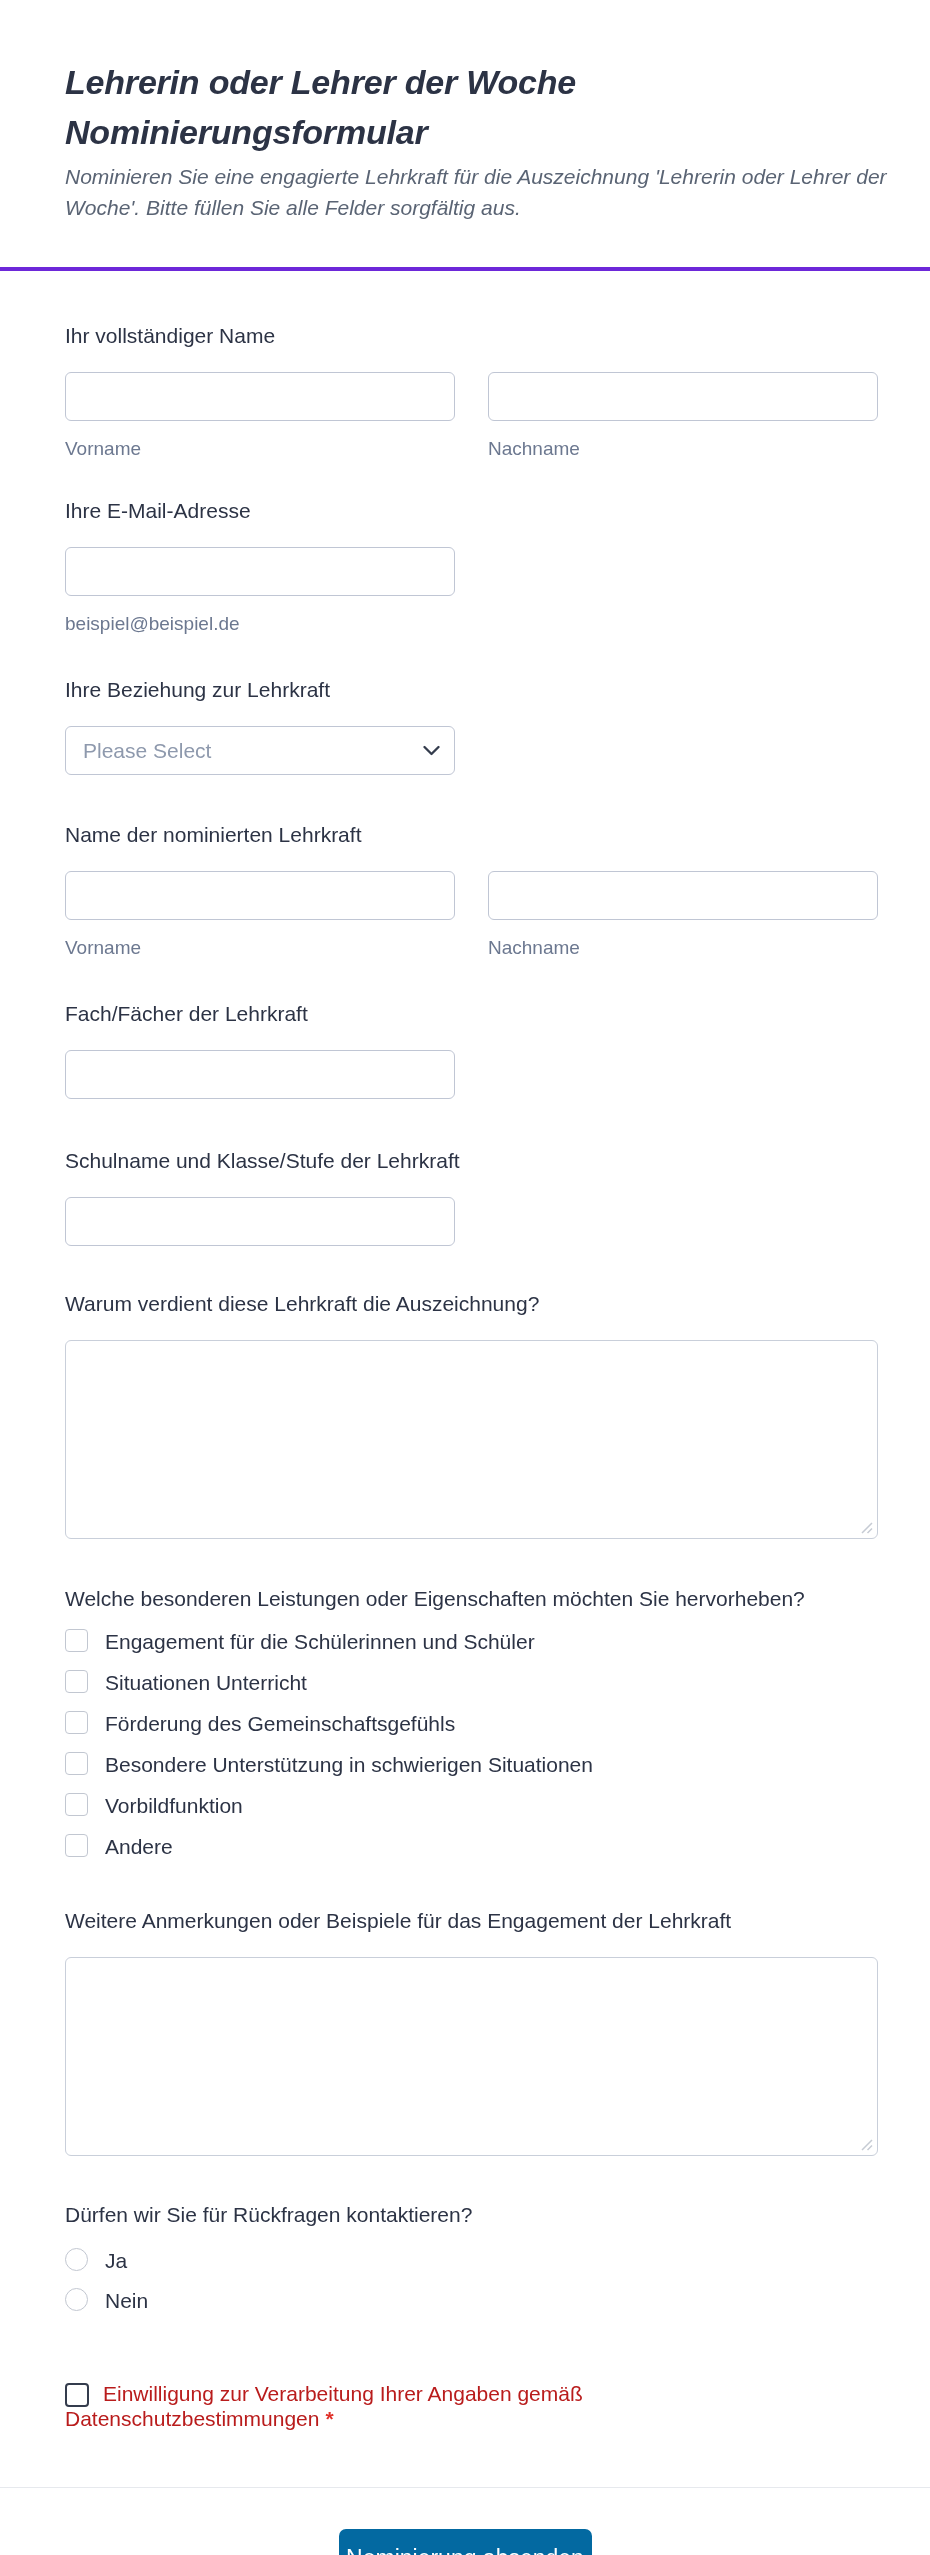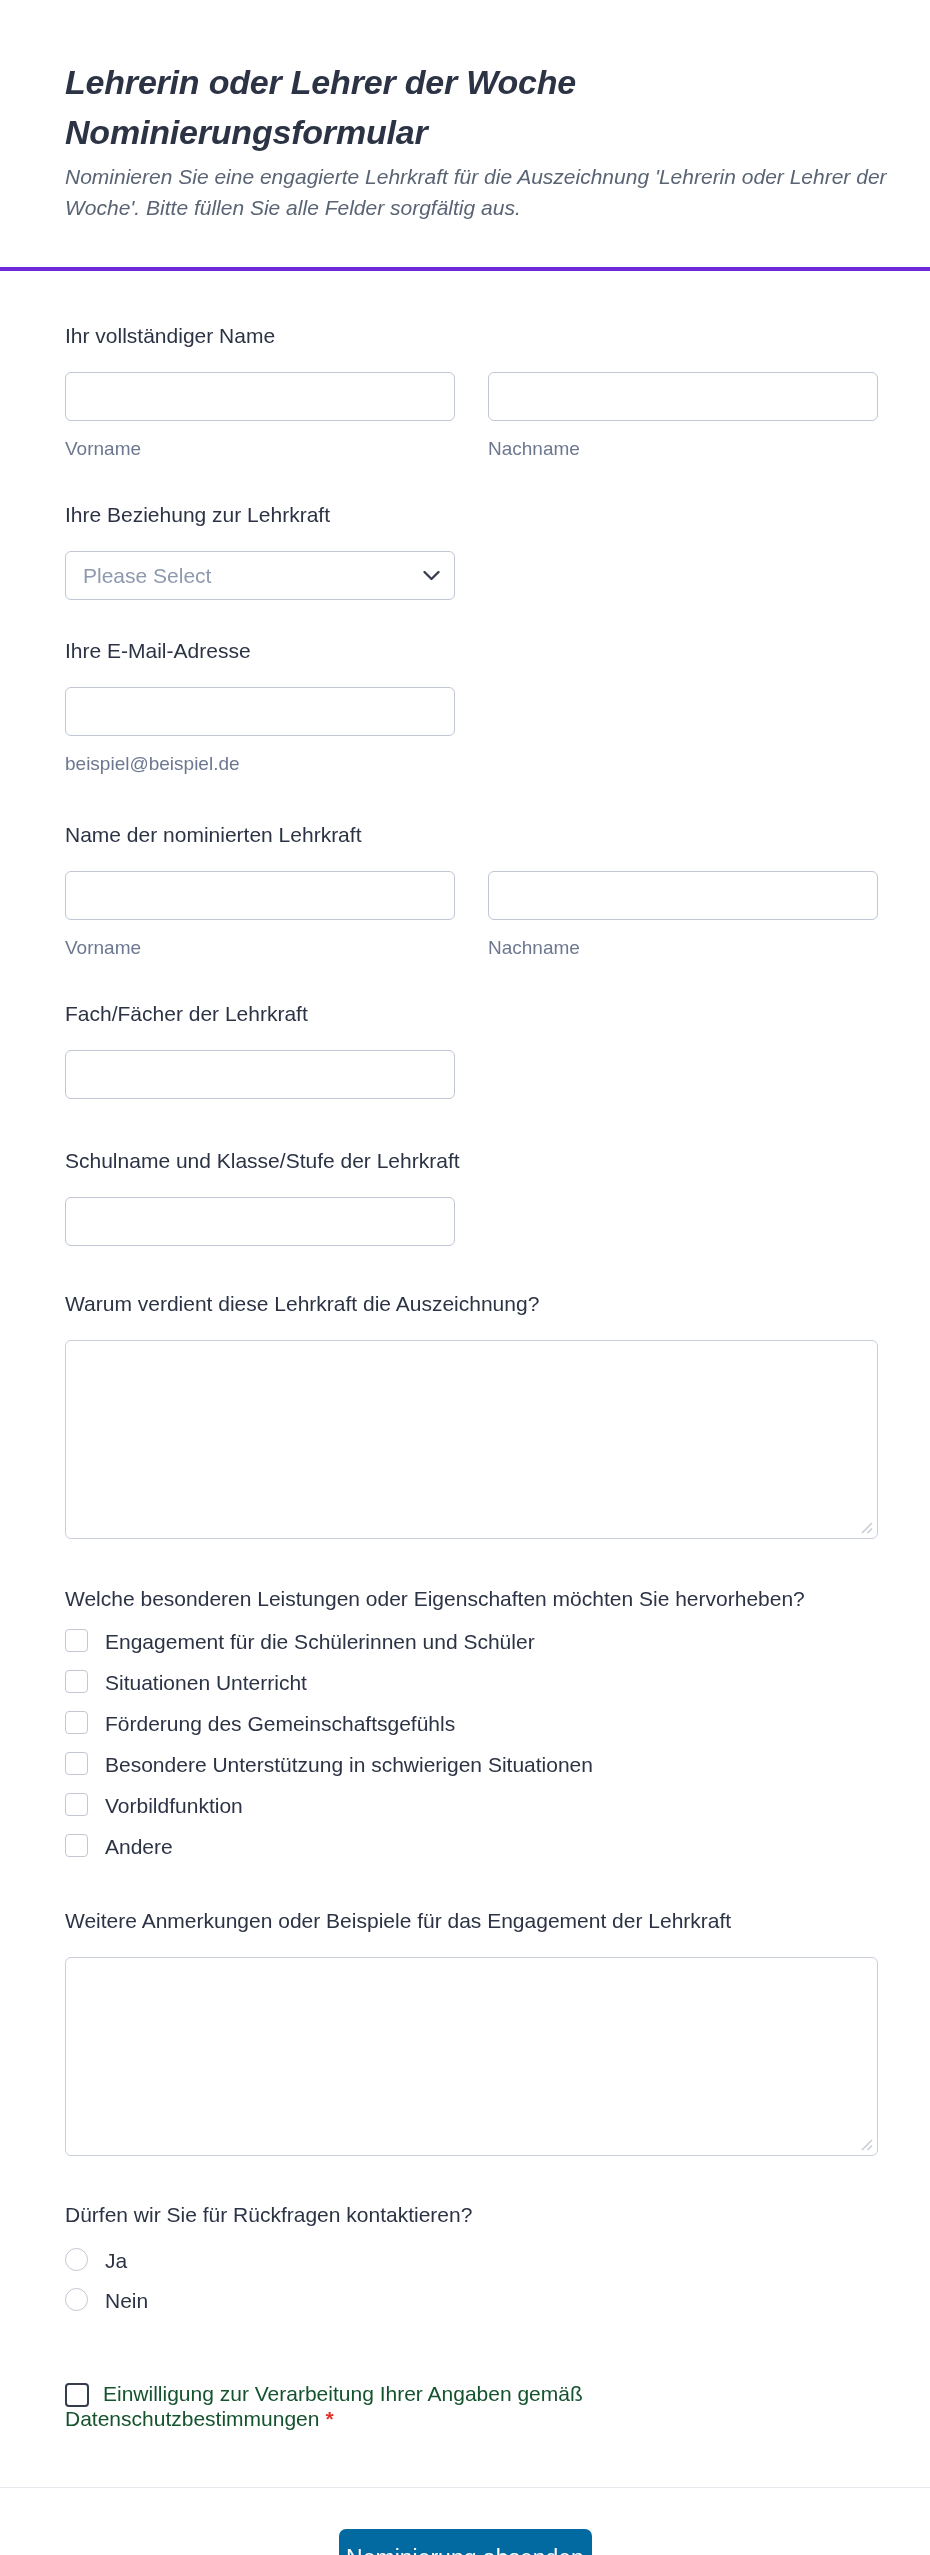--- a/index.html
+++ b/index.html
@@ -159,21 +159,21 @@
   }
   .consent-box {
     display: inline-block;
     width: 24px; height: 24px;
     border: 2px solid #343c4d;
     border-radius: 4px;
     background: #fff;
     vertical-align: -6px;
     margin-right: 14px;
   }
-  .consent-text { color: #14532d; font-weight: 400; text-align: right; }
+  .consent-text { color: #b91c1c; font-weight: 400; text-align: right; }
   .req { color: #e0312a; font-weight: 700; margin-left: 6px; }
 
   
   .form-footer { padding: 41px 0 51px 0; }
   .submit-btn {
     display: block;
     margin: 0 auto;
     width: 253px;
     height: 58px;
     background: #0369a1;
@@ -217,42 +217,42 @@
           <input class="text-input" type="text" value="" style="">
           <div class="sublabel">Vorname</div>
         </div>
         <div>
           <input class="text-input" type="text" value="" style="">
           <div class="sublabel">Nachname</div>
         </div>
       </div>
     </div>
 
+    <div class="question mt38">
+      <div class="q-label">Ihre E-Mail-Adresse</div>
+      <div class="control-row">
+        <input class="text-input single" type="text" value="" style="">
+        <div class="sublabel">beispiel@beispiel.de</div>
+      </div>
+    </div>
+
     <div class="question mt42">
       <div class="q-label">Ihre Beziehung zur Lehrkraft</div>
       <div class="control-row select-wrap">
         <select class="select-input">
           <option>Please Select</option>
         </select>
         <span class="chev">
           <svg width="17" height="11" viewBox="0 0 17 11">
               <path d="M1.5 1.5 L8.5 8.5 L15.5 1.5" stroke="#343c4d" stroke-width="2.3" fill="none" stroke-linecap="round" stroke-linejoin="round"></path>
             </svg>
         </span>
       </div>
     </div>
 
-    <div class="question mt38">
-      <div class="q-label">Ihre E-Mail-Adresse</div>
-      <div class="control-row">
-        <input class="text-input single" type="text" value="" style="">
-        <div class="sublabel">beispiel@beispiel.de</div>
-      </div>
-    </div>
-
     <div class="question mt47">
       <div class="q-label">Name der nominierten Lehrkraft</div>
       <div class="control-row two-col">
         <div>
           <input class="text-input" type="text" value="" style="">
           <div class="sublabel">Vorname</div>
         </div>
         <div>
           <input class="text-input" type="text" value="" style="">
           <div class="sublabel">Nachname</div>

